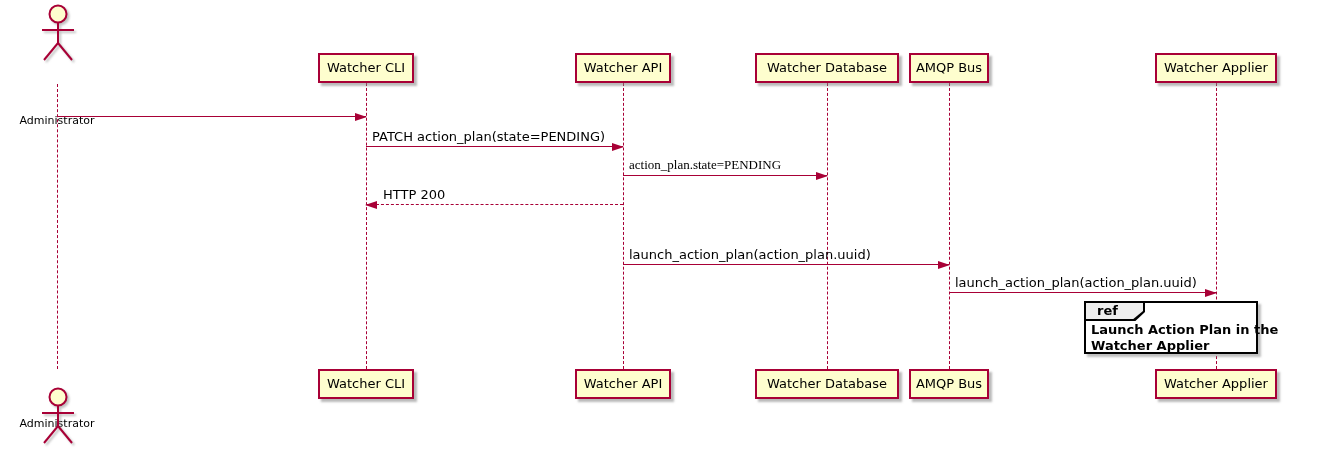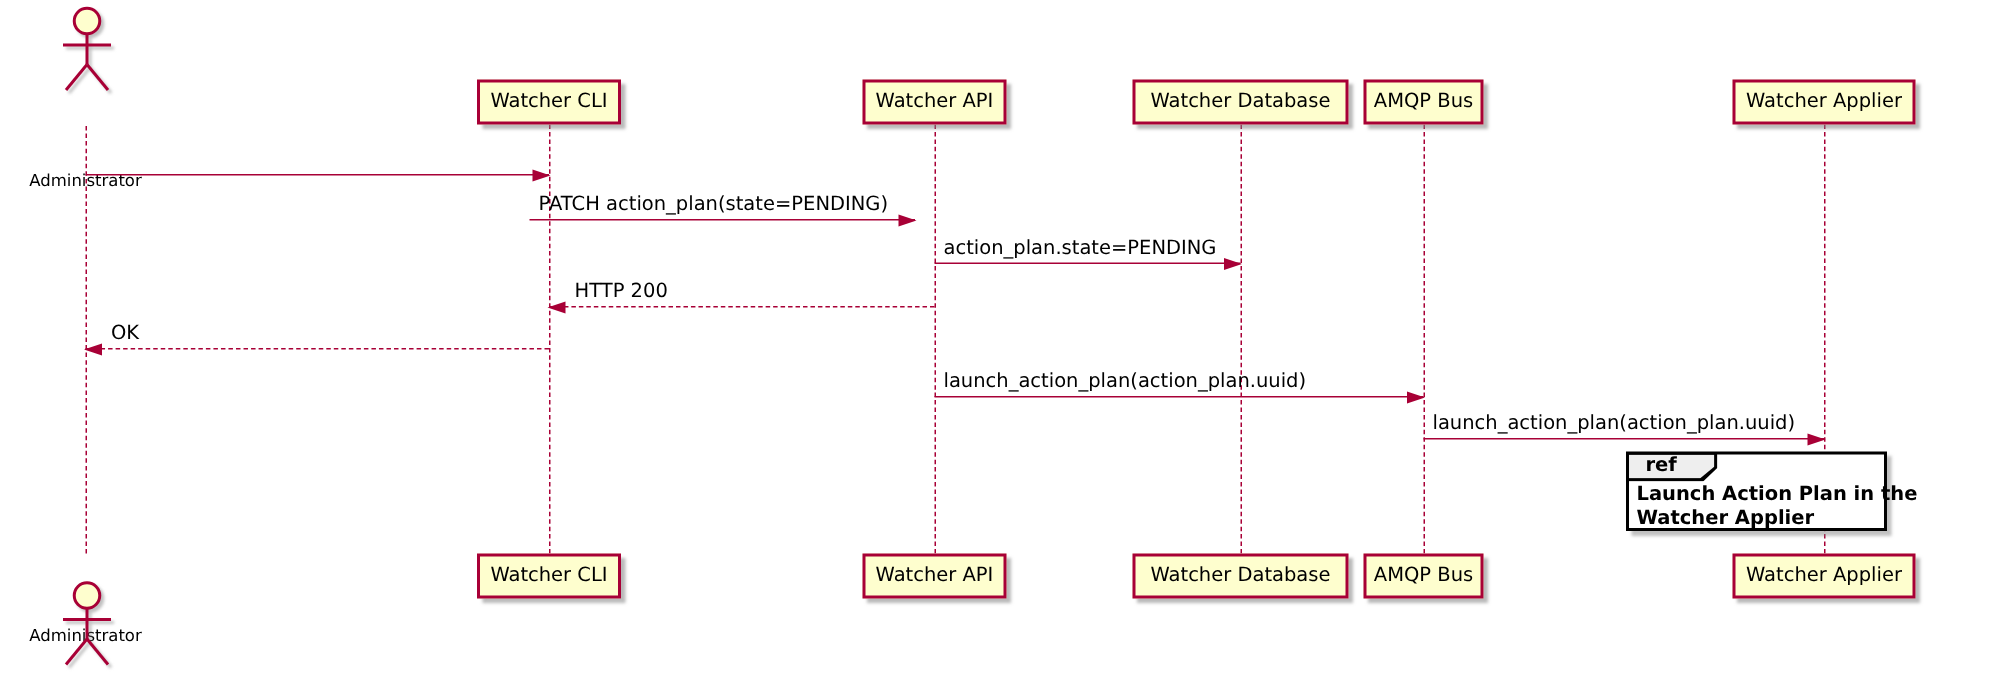--- a/index.html
+++ b/index.html
@@ -96,43 +96,38 @@
   <div class="participant" style="left:575px;  top:369px; width:96px;">Watcher API</div>
   <div class="participant" style="left:755px;  top:369px; width:144px;">Watcher Database</div>
   <div class="participant" style="left:909px;  top:369px; width:80px;">AMQP Bus</div>
   <div class="participant" style="left:1155px; top:369px; width:122px;">Watcher Applier</div>
 
   <div class="message" style="left:57px; top:97px; width:309px;">
     <div class="msg-line"></div>
     <div class="arrowhead right"></div>
   </div>
 
-  <div class="message" style="left:353px; top:127px; width:257px;">
+  <div class="message" style="left:366px; top:127px; width:257px;">
     <div class="msg-label">PATCH action_plan(state=PENDING)</div>
     <div class="msg-line"></div>
     <div class="arrowhead right"></div>
   </div>
 
-  <div class="message" style="left:623px; top:156px; width:204px;">
+  <div class="message" style="left:623px; top:156px; width:204px;font-family:Liberation Serif, serif;">
     <div class="msg-label">action_plan.state=PENDING</div>
     <div class="msg-line"></div>
     <div class="arrowhead right"></div>
   </div>
 
   <div class="message dashed rev" style="left:366px; top:185px; width:257px;">
     <div class="msg-label">HTTP 200</div>
     <div class="msg-line"></div>
     <div class="arrowhead left"></div>
   </div>
 
-  <div class="message dashed rev" style="left:57px; top:213px; width:309px;">
-    <div class="msg-label">OK</div>
-    <div class="msg-line"></div>
-    <div class="arrowhead left"></div>
-  </div>
 
   <div class="message" style="left:623px; top:245px; width:326px;">
     <div class="msg-label">launch_action_plan(action_plan.uuid)</div>
     <div class="msg-line"></div>
     <div class="arrowhead right"></div>
   </div>
 
   <div class="message" style="left:949px; top:273px; width:267px;">
     <div class="msg-label">launch_action_plan(action_plan.uuid)</div>
     <div class="msg-line"></div>

